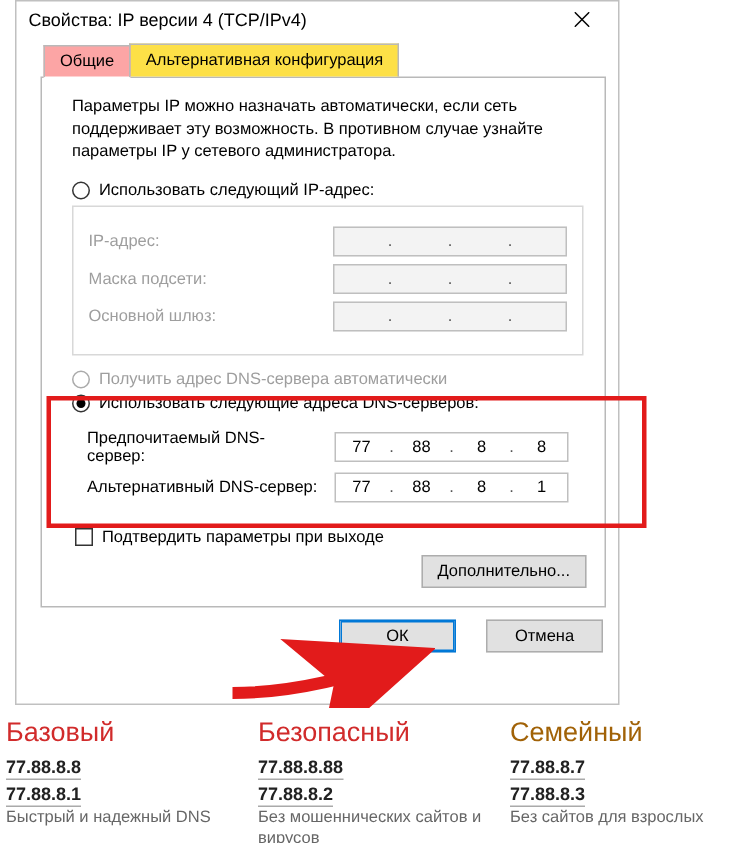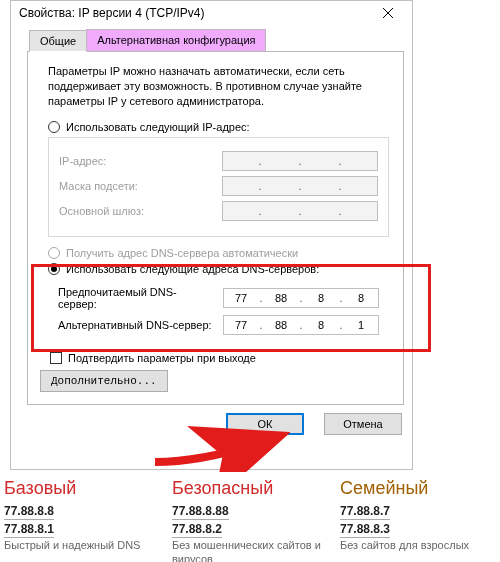--- a/index.html
+++ b/index.html
@@ -39,27 +39,27 @@
   .tabs {
     display: flex;
     margin: 4px 8px 0 18px;
     position: relative;
     z-index: 2;
   }
   .tab {
     border: 1px solid #b9b9b9;
     border-bottom: none;
     padding: 4px 10px;
-    background: #f0abfc;
+    background: #fde047;
     font-size: 11px;
     margin-right: -1px;
     position: relative;
   }
   .tab.active {
-    background: #e5e5e5;
+    background: #fca5a5;
     border-bottom: 1px solid #fff;
     top: 1px;
     z-index: 3;
   }
   .panel {
     border: 1px solid #b9b9b9;
     margin: 0 8px 8px 16px;
     padding: 10px 12px 12px 12px;
     background: #fff;
     position: relative;
@@ -131,21 +131,21 @@
   .btn {
     min-width: 78px;
     height: 22px;
     border: 1px solid #adadad;
     background: #e1e1e1;
     font-size: 11px;
     display: flex; align-items: center; justify-content: center;
     padding: 0 10px;
   }
   .btn.focus { border: 1px solid #0078d7; box-shadow: 0 0 0 1px #0078d7 inset; }
-  .adv-btn-row { display:flex; justify-content:flex-start; margin-top:4px;font-family:Liberation Mono, monospace; }
+  .adv-btn-row { display:flex; justify-content:flex-end; margin-top:4px; }
   .footer-row {
     display: flex; justify-content: flex-end;
     gap: 20px;
     margin: 8px 10px 0 0;
   }
   
   .arrow-wrap {
     position: absolute;
     left: 150px; top: 412px;
     width: 130px; height: 50px;

